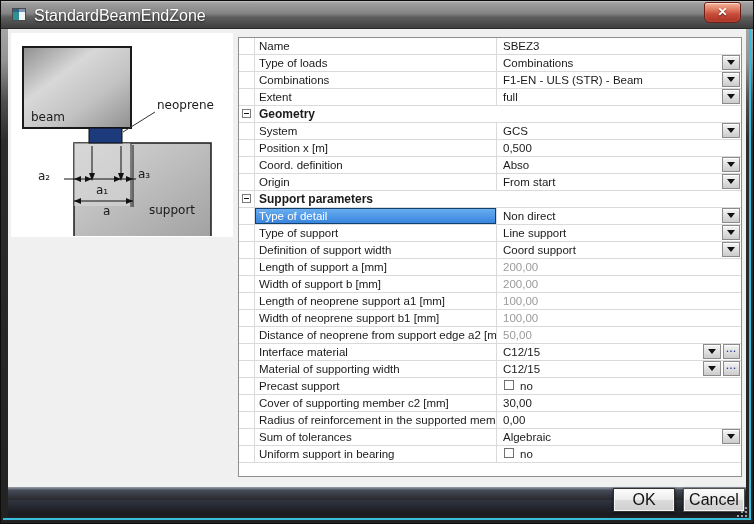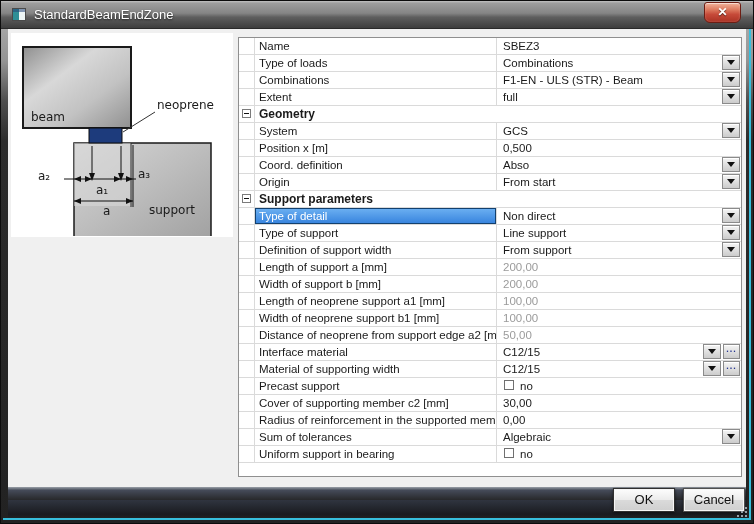--- a/index.html
+++ b/index.html
@@ -15,21 +15,21 @@
     position:absolute;left:0;top:0;right:0;height:28px;
     background:linear-gradient(180deg,#c2c2c2 0,#9e9e9e 8%,#858585 45%,#5e5e5e 60%,#3e3e3e 100%);
     border-bottom:1px solid #2a2a2a;
   }
   #title-icon{
     position:absolute;left:11px;top:7px;width:14px;height:13px;
     border:1px solid #4a4a4a;background:linear-gradient(90deg,#2e8f96 0 48%,#eef6f6 48% 100%);
     box-shadow:inset 0 3px 0 rgba(40,70,120,.55);
   }
   #title-text{
-    position:absolute;left:33px;top:6px;color:#fff;font-size:13px;
+    position:absolute;left:33px;top:6px;color:#fff;font-size:16px;
     text-shadow:0 1px 2px rgba(0,0,0,.7);white-space:nowrap;
   }
   #close-btn{
     position:absolute;right:12px;top:1px;width:37px;height:21px;
     background:linear-gradient(180deg,#f2b49c 0,#dd7a5f 35%,#c64a39 60%,#aa3224 100%);
     border:1px solid #6d1d13;border-radius:3px 3px 6px 6px;
     box-shadow:inset 0 1px 0 rgba(255,255,255,.5), inset 0 0 2px rgba(255,255,255,.3);
     color:#fff;font-size:12px;font-weight:bold;text-align:center;line-height:19px;
     text-shadow:0 1px 1px rgba(0,0,0,.6);cursor:default;
   }
@@ -47,21 +47,21 @@
   }
   #footer{
     position:absolute;left:7px;right:7px;top:486px;height:32px;
     background:linear-gradient(180deg,#9aa0a8 0,#454b59 10%,#34374049 40%,#303540 40%,#1a1b1f 85%,#232323 100%);
   }
   .dlg-btn{
     position:absolute;top:487px;width:62px;height:24px;
     background:linear-gradient(180deg,#fdfdfd 0,#ececec 48%,#dadada 52%,#cfcfcf 100%);
     border:1px solid #4f4f4f;
     box-shadow:0 1px 3px rgba(0,0,0,.55), inset 0 0 0 1px #f6f6f6;
-    font-size:13px;color:#111;text-align:center;line-height:21px;cursor:default;
+    font-size:16px;color:#111;text-align:center;line-height:21px;cursor:default;
   }
   #ok-btn{left:612px;border-color:#2f2f2f;}
   #cancel-btn{left:682px;}
   #resize-grip{
     position:absolute;right:6px;bottom:6px;width:12px;height:12px;
   }
   #resize-grip::after{
     content:"";position:absolute;right:0;bottom:0;width:2px;height:2px;background:#98a0a8;
     box-shadow:-4px 0 0 #98a0a8,-8px 0 0 #98a0a8,0 -4px 0 #98a0a8,-4px -4px 0 #98a0a8,0 -8px 0 #98a0a8;
   }
@@ -246,21 +246,21 @@
           <div class="cell-value"><span>Non direct</span><div class="ddbtn"></div></div>
         </div>
         <div class="row">
           <div class="gutter"></div>
           <div class="cell-label">Type of support</div>
           <div class="cell-value"><span>Line support</span><div class="ddbtn"></div></div>
         </div>
         <div class="row">
           <div class="gutter"></div>
           <div class="cell-label">Definition of support width</div>
-          <div class="cell-value"><span>From support</span><div class="ddbtn"></div></div>
+          <div class="cell-value"><span>Coord support</span><div class="ddbtn"></div></div>
         </div>
         <div class="row">
           <div class="gutter"></div>
           <div class="cell-label">Length of support a [mm]</div>
           <div class="cell-value"><span class="disabled">200,00</span></div>
         </div>
         <div class="row">
           <div class="gutter"></div>
           <div class="cell-label">Width of support b [mm]</div>
           <div class="cell-value"><span class="disabled">200,00</span></div>

